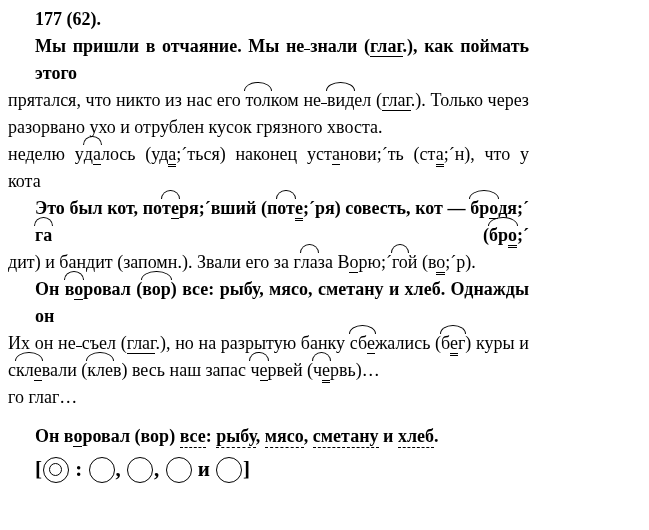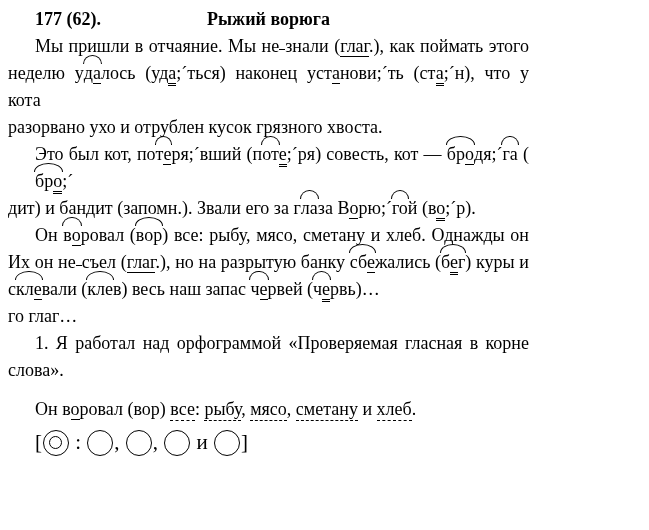--- a/index.html
+++ b/index.html
@@ -6,21 +6,21 @@
   #page{
     width:551px;height:530px;box-sizing:border-box;
     padding:6px 22px 0 8px;background:#fff;color:#000;
     font-family:"Liberation Serif","DejaVu Serif",serif;
     font-size:18px;line-height:27px;overflow:hidden;
   }
   .hrow{position:relative;font-weight:bold;text-align:center;height:27px;}
   .hnum{position:absolute;left:27px;top:0;}
   .line{min-height:27px;}
   .jst{text-align:justify;text-align-last:justify;}
-  .ind{padding-left:27px;}
+  .ind{padding-left:27px;font-weight:bold;}
   .u{border-bottom:1px solid #000;}
   .uu{border-bottom:3px double #000;padding-bottom:0;}
   .ud{border-bottom:1px dashed #000;padding-bottom:1px;}
   .conn{display:inline-block;width:6px;height:14px;border-bottom:1px solid #000;vertical-align:-2px;}
   .arc{position:relative;display:inline-block;}
   .arc::before{
     content:"";position:absolute;left:-1px;right:-1px;top:-5px;height:8px;
     border:1px solid #000;border-bottom:none;
     border-radius:50% 50% 0 0 / 100% 100% 0 0;
   }
@@ -31,44 +31,40 @@
     content:"";position:absolute;left:50%;top:50%;width:13px;height:13px;
     margin:-7.5px 0 0 -7.5px;border:1.5px solid #000;border-radius:50%;box-sizing:border-box;
   }
 </style>
 </head>
 <body>
 
 <div id="page">
   <div class="hrow">
     <span class="hnum">177 (62).</span>
-    <span>Рыжий ворюга</span>
   </div>
   <div id="body-text">
       <div class="para">
         <div class="line jst ind">Мы пришли в отчаяние. Мы не<span class="conn">&nbsp;</span>знали (<span class="u">глаг</span>.), как поймать этого</div>
+        <div class="line jst">прятался, что никто из нас его <span class="arc">тол</span>ком не<span class="conn">&nbsp;</span><span class="arc">вид</span>ел (<span class="u">глаг</span>.). Только через</div>
+        <div class="line">разорвано ухо и отрублен кусок грязного хвоста.</div>
         <div class="line jst">неделю у<span class="arc">д<span class="u">а</span></span>лось (уд<span class="uu">а</span>;´ться) наконец уст<span class="u">а</span>нови;´ть (ст<span class="uu">а</span>;´н), что у кота</div>
-        <div class="line">разорвано ухо и отрублен кусок грязного хвоста.</div>
       </div>
       <div class="para">
         <div class="line jst ind">Это был кот, по<span class="arc">т<span class="u">е</span></span>ря;´вший (п<span class="arc">от</span><span class="uu">е</span>;´ря) совесть, кот — <span class="arc">бр<span class="u">о</span></span>дя;´<span class="arc">га</span> (<span class="arc">бр<span class="uu">о</span></span>;´</div>
         <div class="line">дит) и бандит (запомн.). Звали его за г<span class="arc">ла</span>за В<span class="u">о</span>рю;´<span class="arc">го</span>й (в<span class="uu">о</span>;´р).</div>
       </div>
       <div class="para">
         <div class="line jst ind">Он <span class="arc">в<span class="u">о</span></span>ровал (<span class="arc">вор</span>) все: рыбу, мясо, сметану и хлеб. Однажды он</div>
         <div class="line jst">Их он не<span class="conn">&nbsp;</span>съел (<span class="u">глаг</span>.), но на разрытую банку <span class="arc">сб<span class="u">е</span></span>жались (<span class="arc">б<span class="uu">е</span>г</span>) куры и</div>
         <div class="line">с<span class="arc">кл<span class="u">е</span></span>вали (<span class="arc">кле</span>в) весь наш запас <span class="arc">ч<span class="u">е</span></span>рвей (<span class="arc">ч<span class="uu">е</span></span>рвь)…</div>
       </div>
       <div class="para">
         <div class="line">го глаг…</div>
       </div>
-      <div class="para">
-        <div class="line jst ind">1. Я работал над орфограммой «Проверяемая гласная в корне</div>
-        <div class="line">слова».</div>
-      </div>
       <div class="para" style="margin-top: 12px;">
         <div class="line ind">Он в<span class="u">о</span>ровал (вор) <span class="ud">все</span>: <span class="ud">рыбу</span>, <span class="ud">мясо</span>, <span class="ud">сметану</span> и <span class="ud">хлеб</span>.</div>
       </div>
       <div class="para" style="margin-top: 4px;">
         <div class="line ind schema">[<span class="dcirc"></span> : <span class="circ"></span>,  <span class="circ"></span>,  <span class="circ"></span>  и  <span class="circ"></span>]</div>
       </div>
     </div>
 </div>
 
 </body></html>

